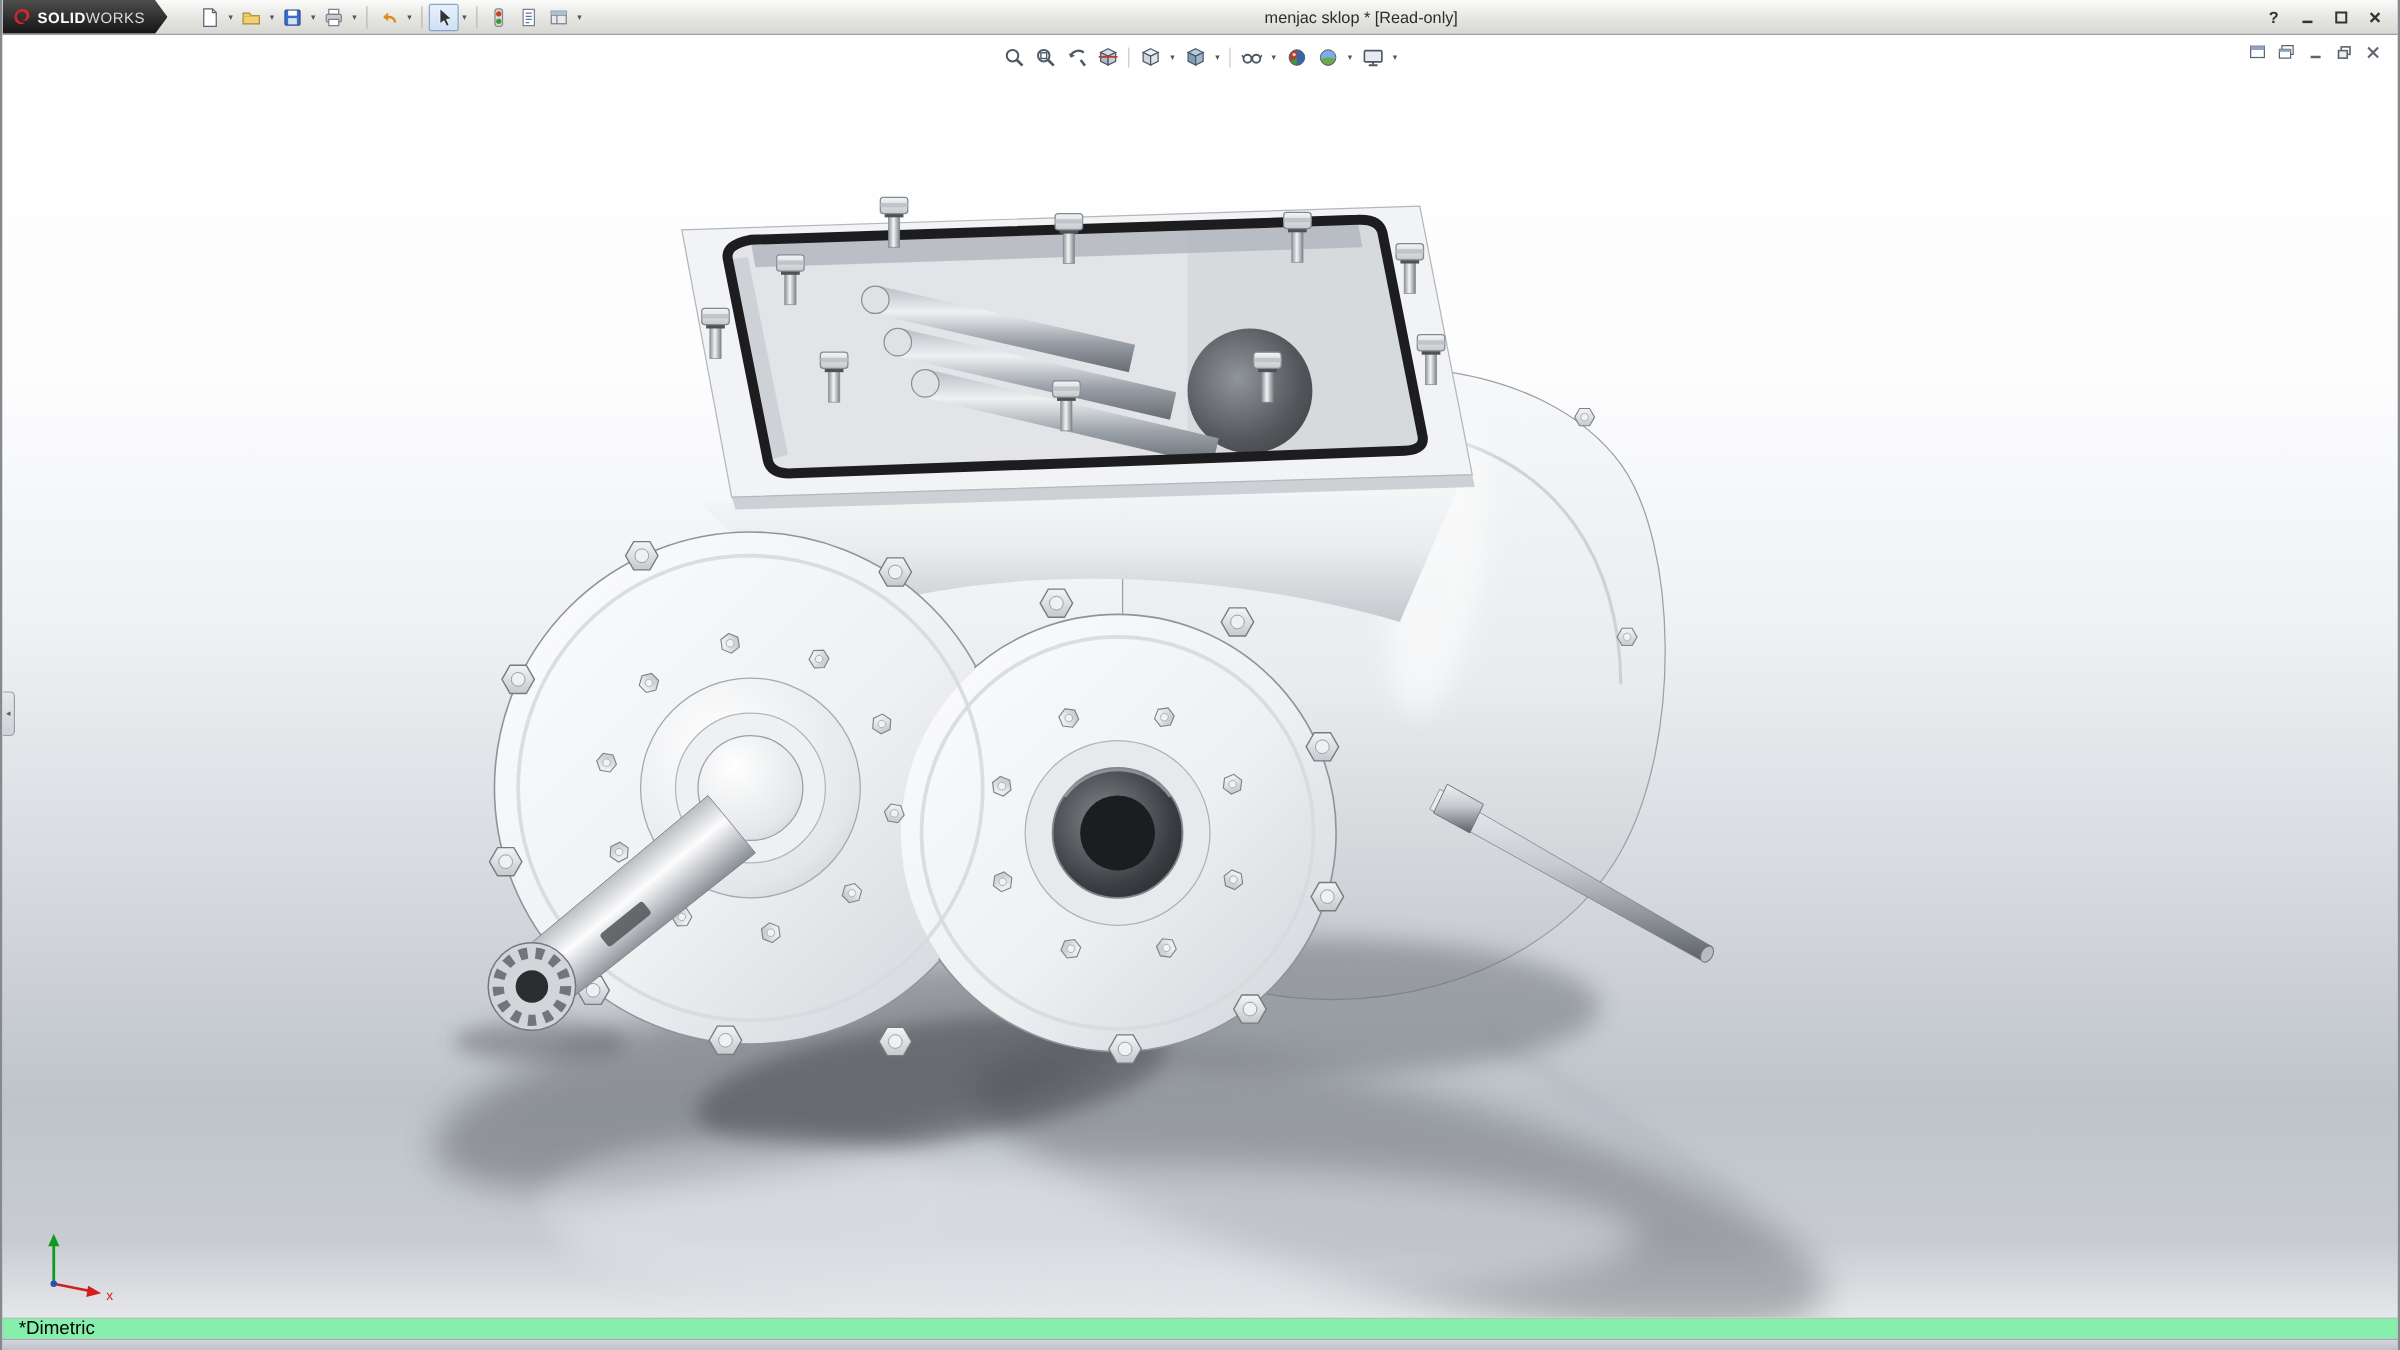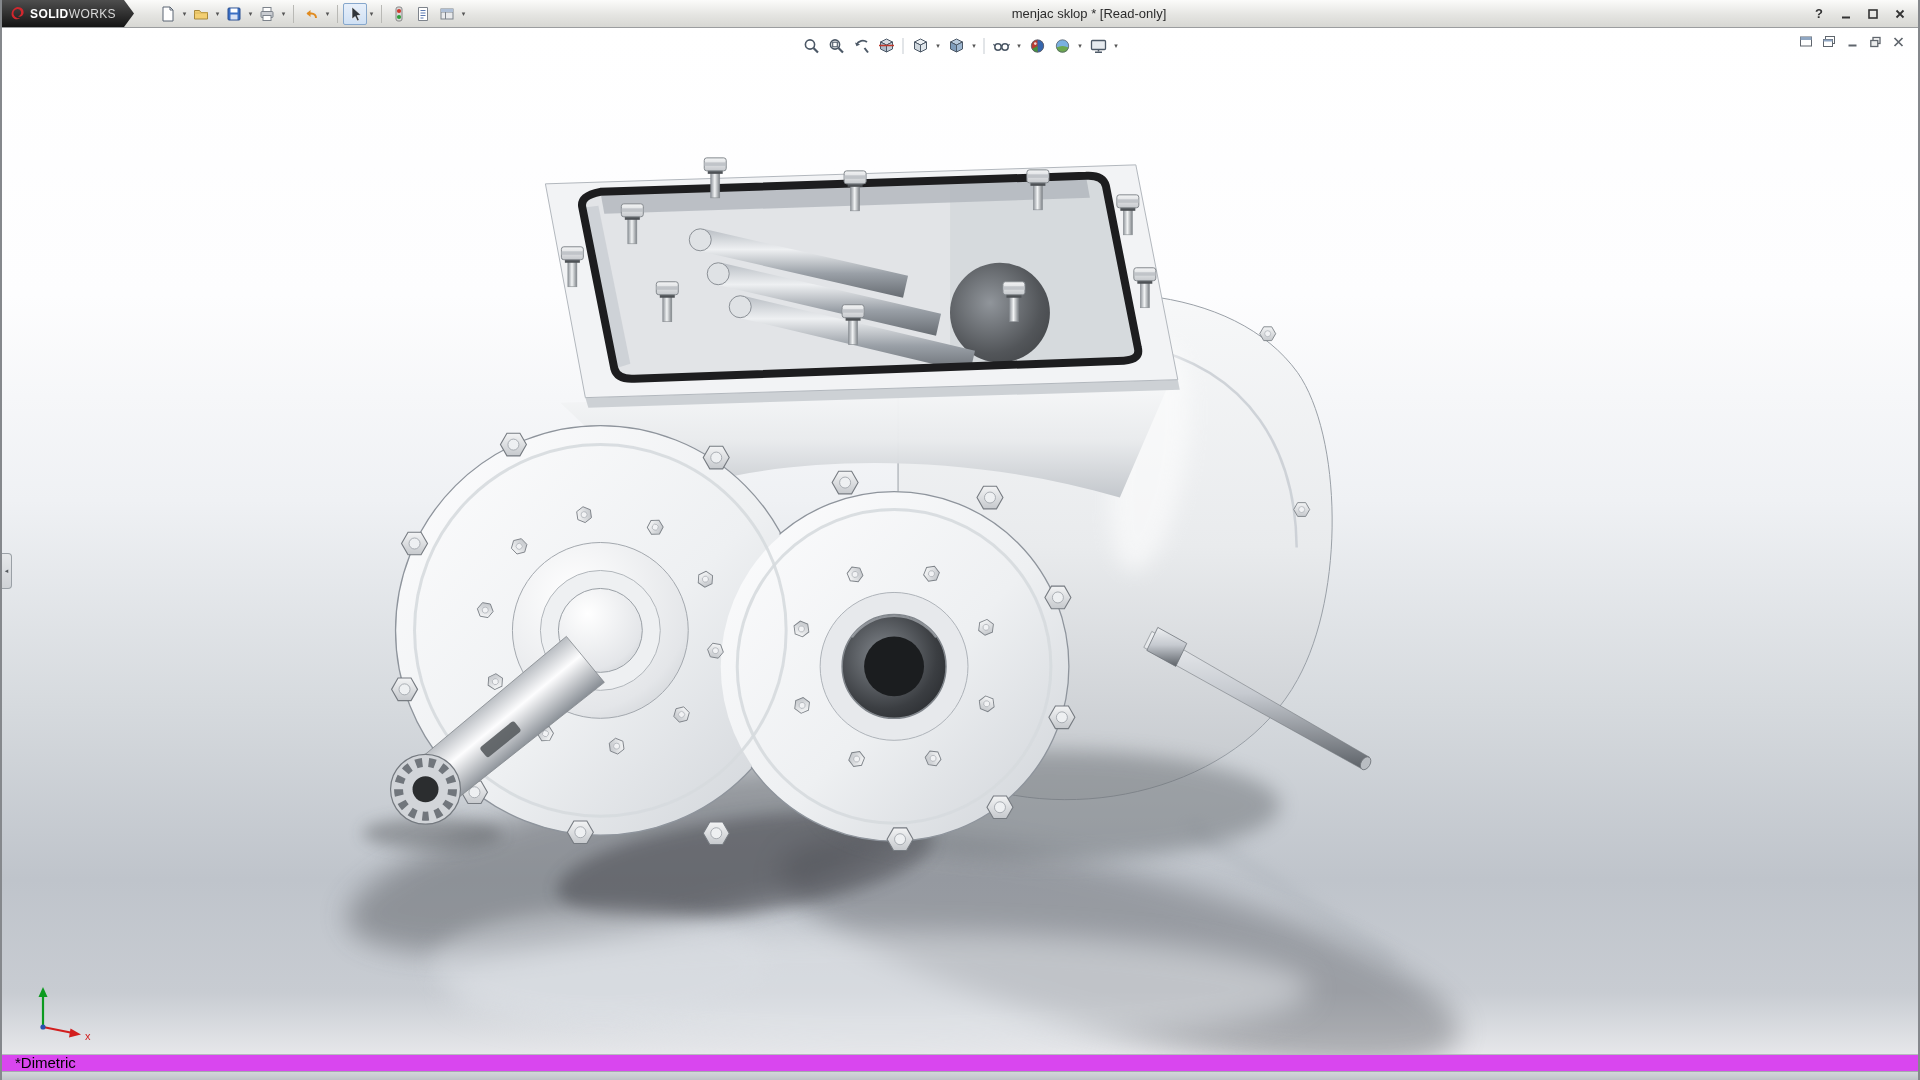--- a/index.html
+++ b/index.html
@@ -36,21 +36,21 @@
   .docctl{position:absolute;top:5px;right:10px;display:flex;align-items:center;gap:4px}
   .docctl .dbtn{width:19px;height:17px;border:none;background:transparent;display:flex;align-items:center;justify-content:center;cursor:pointer;padding:0}
 
   .collapse-tab{position:absolute;left:0;top:525px;width:10px;height:36px;background:linear-gradient(#e6e8ea,#cfd2d6);
     border:1px solid #9aa0a6;border-left:none;border-radius:0 4px 4px 0;font-size:7px;color:#55595e;
     display:flex;align-items:center;justify-content:center;cursor:pointer}
 
   .triad{position:absolute;left:24px;bottom:10px}
 
   
-  .statusbar-light{flex:0 0 16px;background:#d946ef;border-top:1px solid #b6babe;display:flex;align-items:flex-start}
+  .statusbar-light{flex:0 0 16px;background:#86efac;border-top:1px solid #b6babe;display:flex;align-items:flex-start}
   .view-label{font-size:15px;color:#000;padding-left:13px;line-height:16px}
   .statusbar-dark{flex:0 0 9px;background:linear-gradient(#d3d6da,#bfc3c8);border-top:1px solid #a5a9ae}
 </style>
 </head>
 <body>
 
 <div class="app">
 
   <header class="titlebar">
     <div class="brand">

